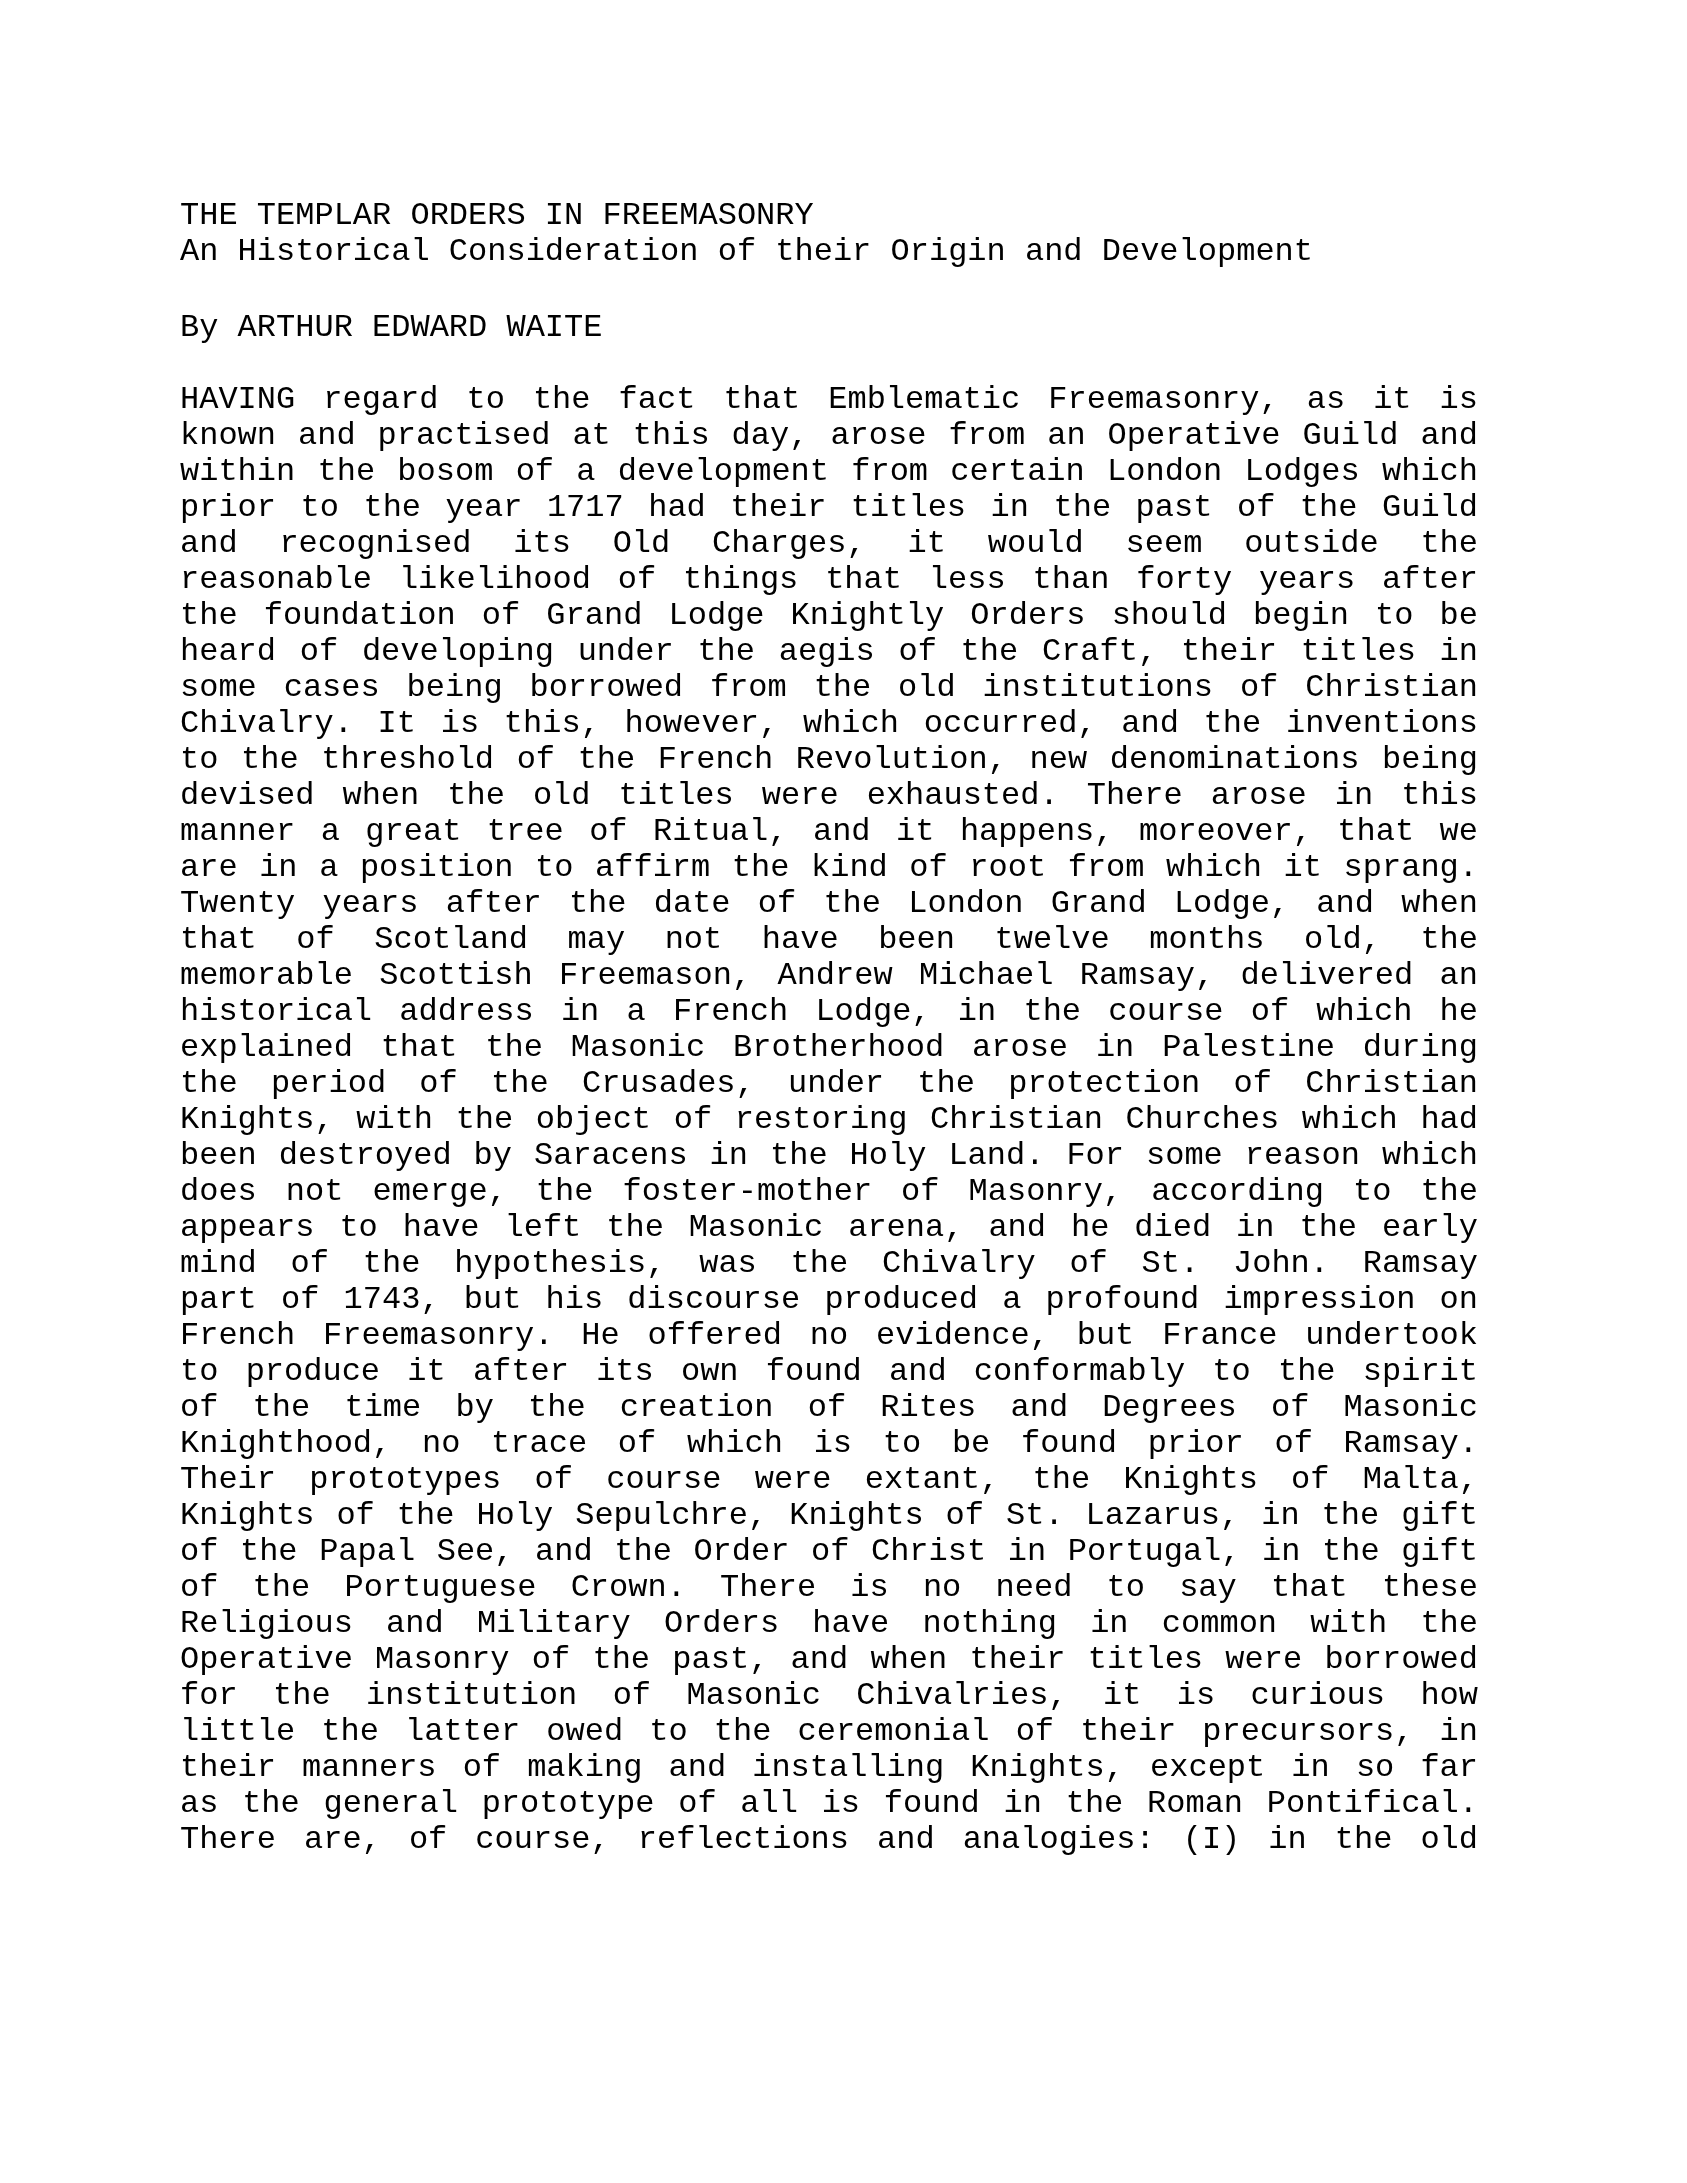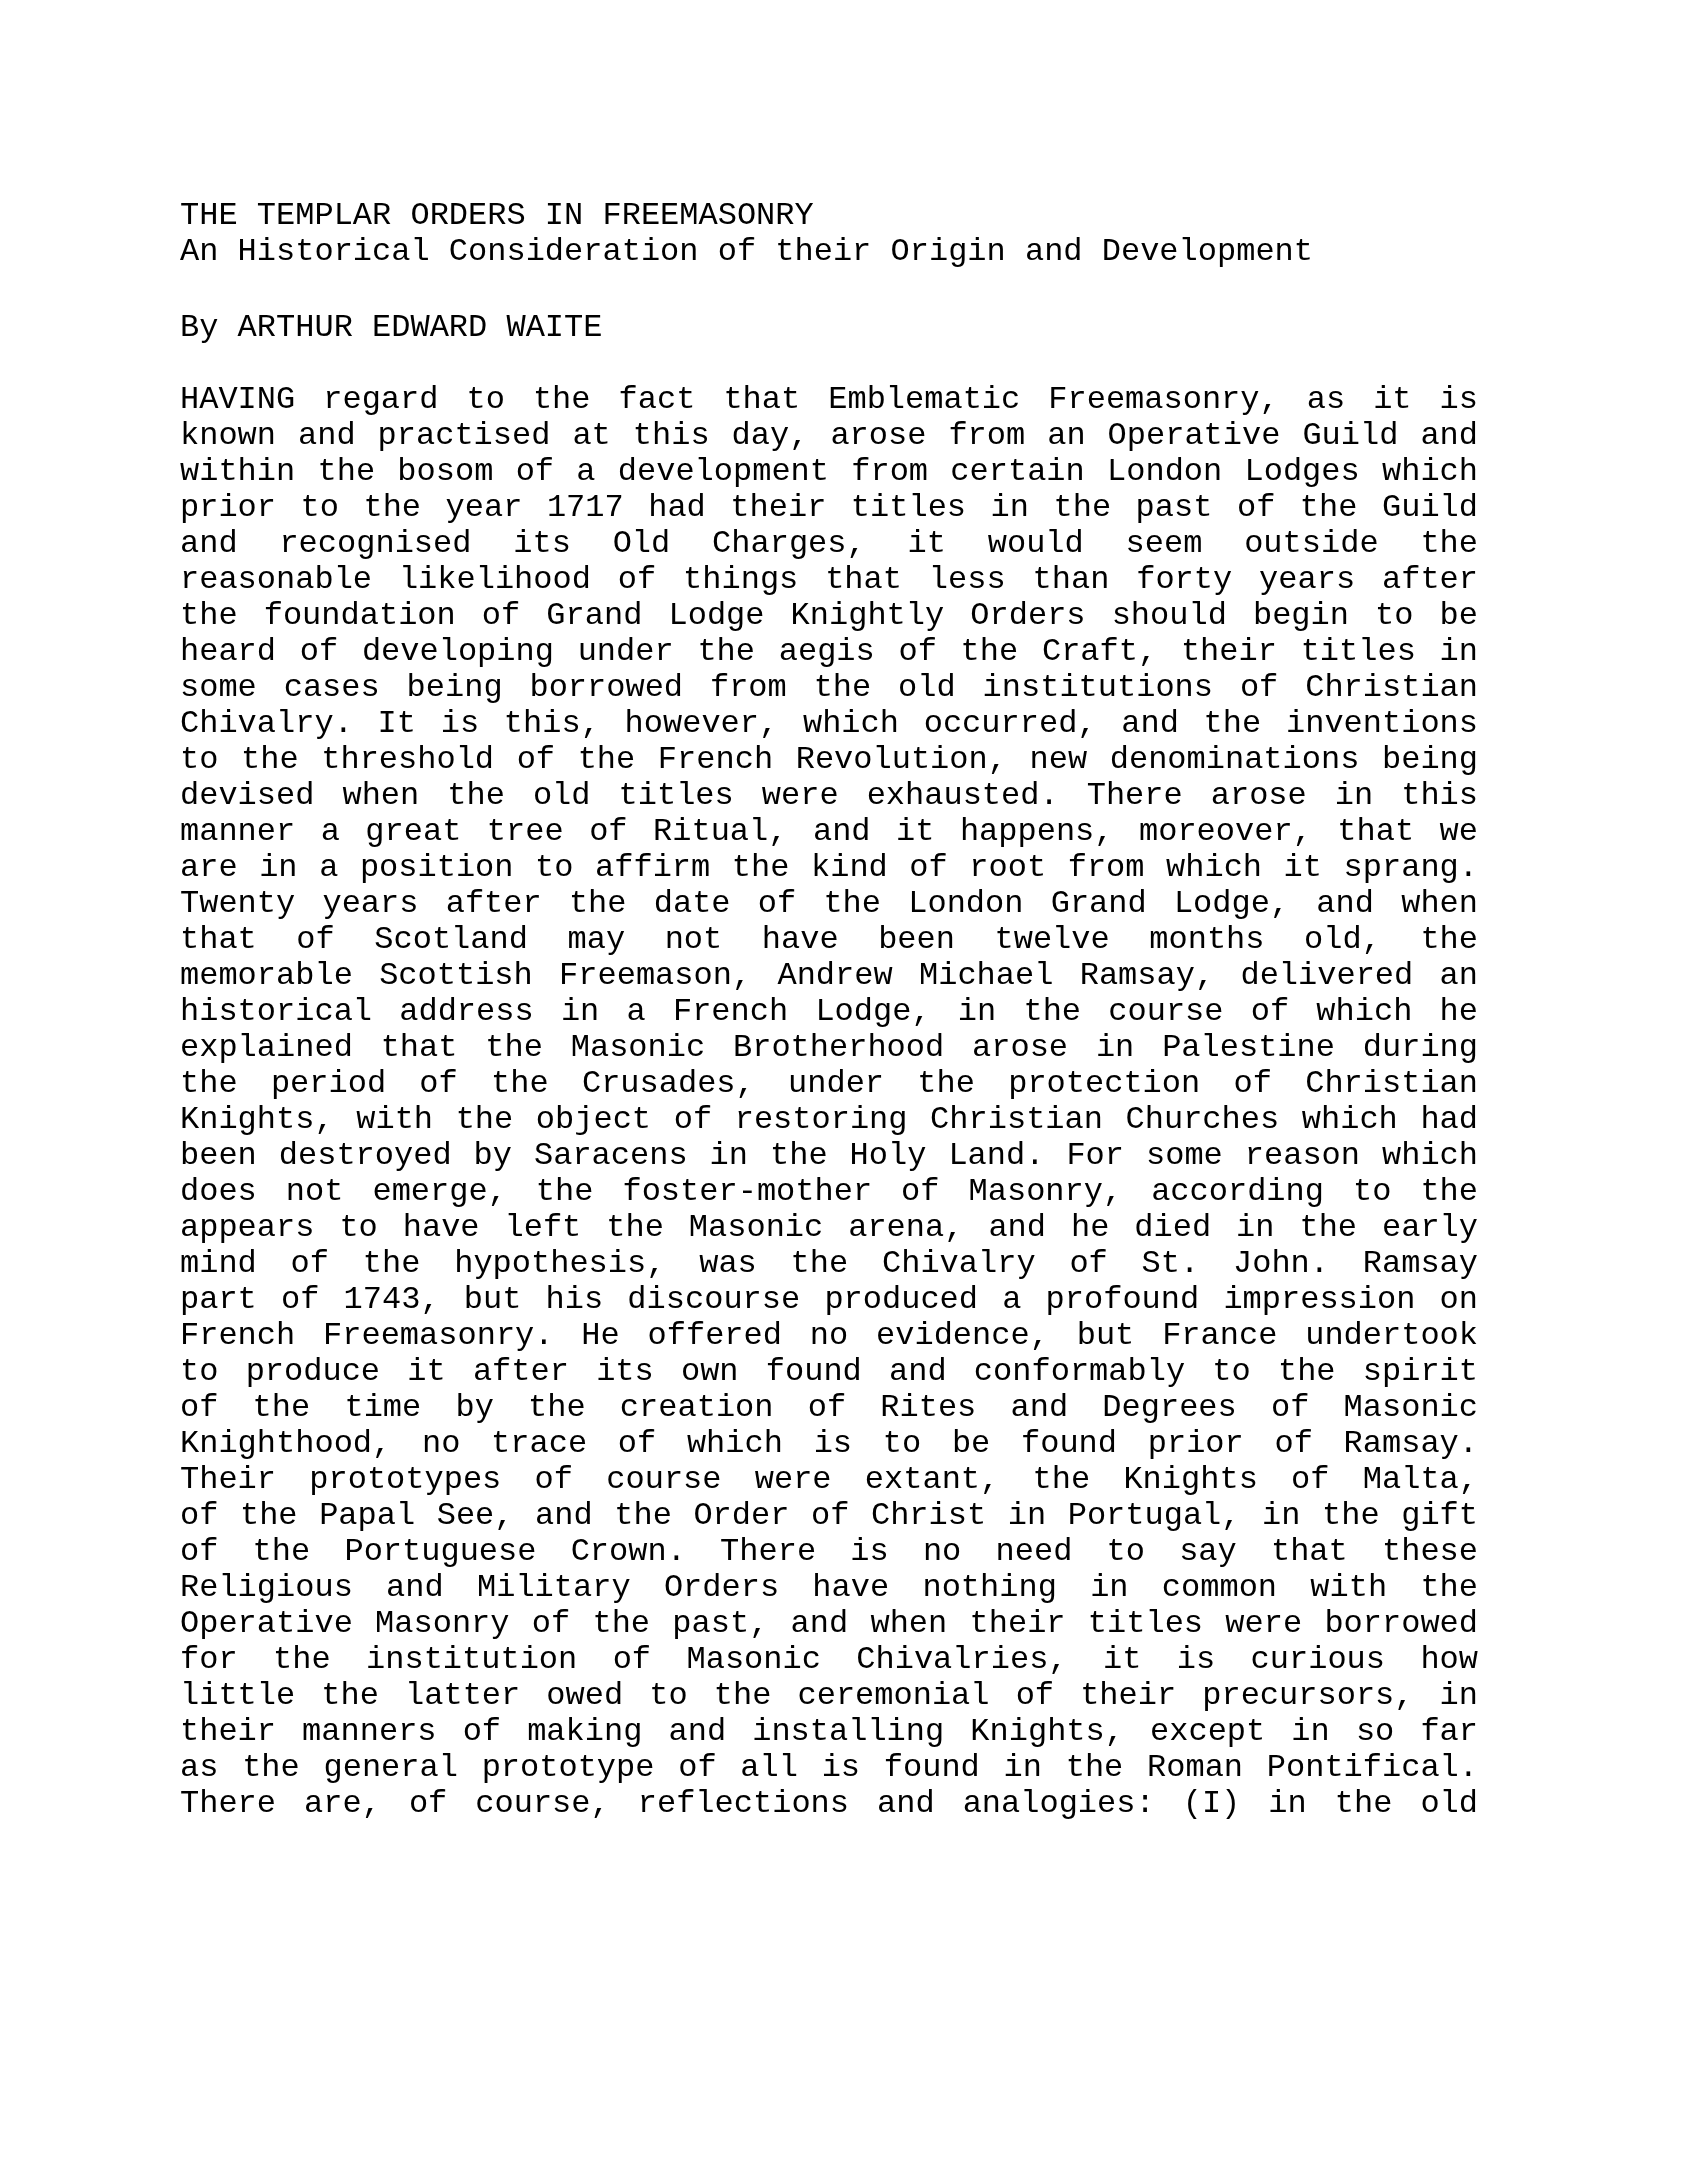--- a/index.html
+++ b/index.html
@@ -81,20 +81,21 @@
         <div class="line">been destroyed by Saracens in the Holy Land. For some reason which</div>
         <div class="line">does not emerge, the foster-mother of Masonry, according to the</div>
         <div class="line">appears to have left the Masonic arena, and he died in the early</div>
         <div class="line">mind of the hypothesis, was the Chivalry of St. John.  Ramsay</div>
         <div class="line">part of 1743, but his discourse produced a profound impression on</div>
         <div class="line">French Freemasonry. He offered no evidence, but France undertook</div>
         <div class="line">to produce it after its own found and conformably to the spirit</div>
         <div class="line">of the time by the creation of Rites and Degrees of Masonic</div>
         <div class="line">Knighthood, no trace of which is to be found prior of Ramsay.</div>
         <div class="line">Their prototypes of course were extant, the Knights of Malta,</div>
+        <div class="line">Knights of the Holy Sepulchre, Knights of St. Lazarus, in the gift</div>
         <div class="line">of the Papal See, and the Order of Christ in Portugal, in the gift</div>
         <div class="line">of the Portuguese Crown. There is no need to say that these</div>
         <div class="line">Religious and Military Orders have nothing in common with the</div>
         <div class="line">Operative Masonry of the past, and when their titles were borrowed</div>
         <div class="line">for the institution of Masonic Chivalries, it is curious how</div>
         <div class="line">little the latter owed to the ceremonial of their precursors, in</div>
         <div class="line">their manners of making and installing Knights, except in so far</div>
         <div class="line">as the general prototype of all is found in the Roman Pontifical.</div>
         <div class="line">There are, of course, reflections and analogies: (I) in the old</div>
       </div>

